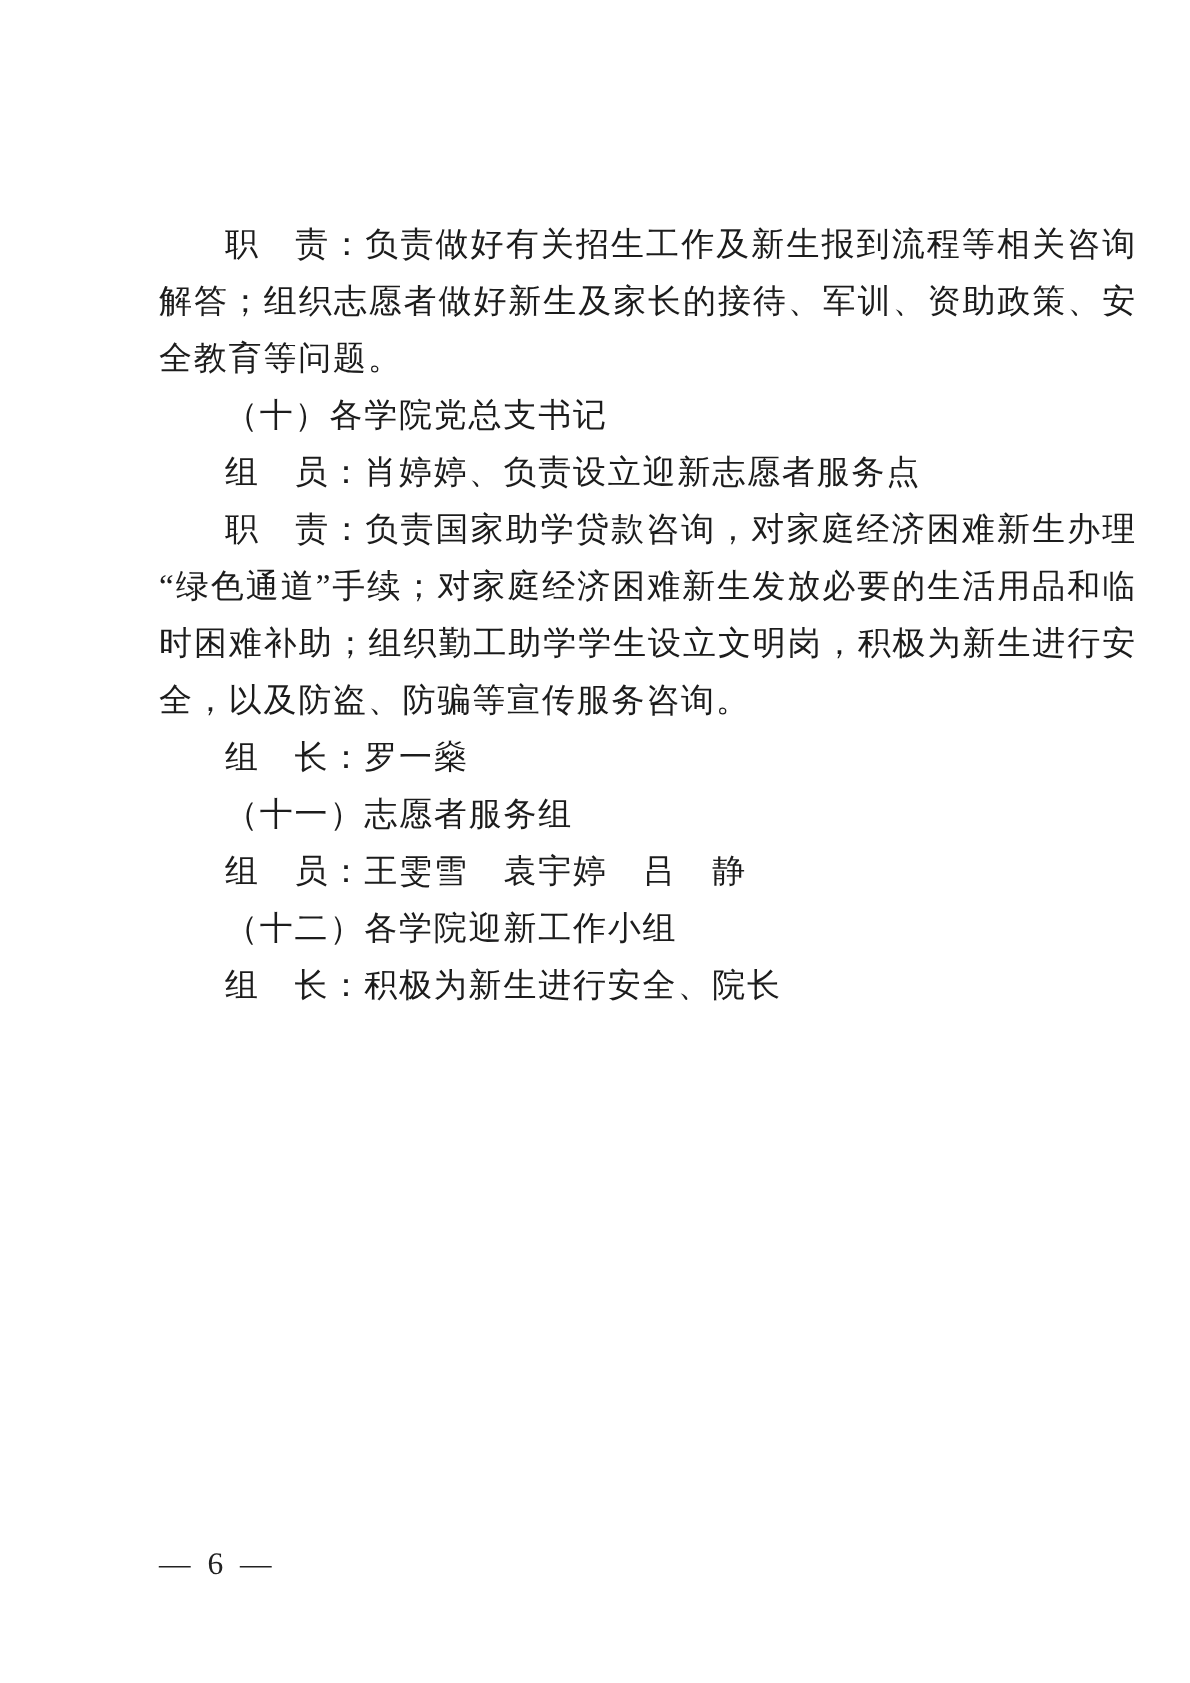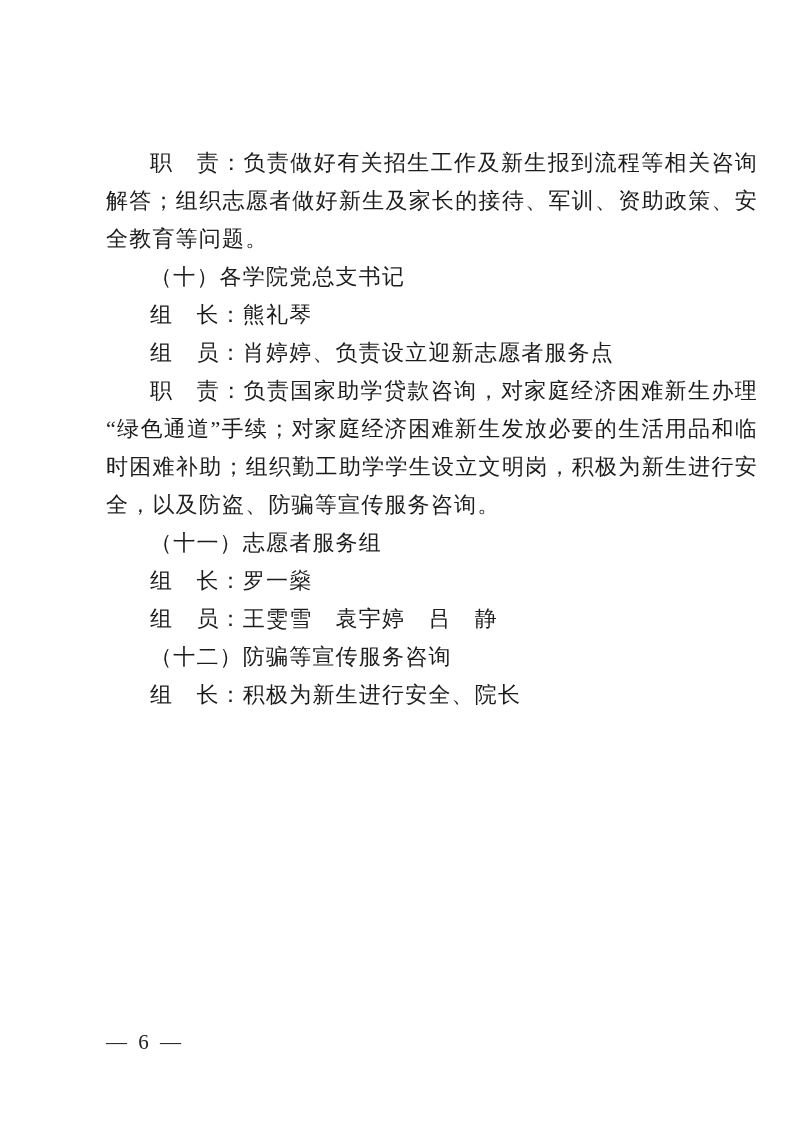--- a/index.html
+++ b/index.html
@@ -41,23 +41,22 @@
     color: #222222;
   }
 </style>
 </head>
 <body>
 
 <div class="page">
   <div class="content">
     <p>职　责：负责做好有关招生工作及新生报到流程等相关咨询解答；组织志愿者做好新生及家长的接待、军训、资助政策、安全教育等问题。</p>
     <p>（十）各学院党总支书记</p>
-    <p>组　长：熊礼琴</p>
     <p>组　员：肖婷婷、负责设立迎新志愿者服务点</p>
     <p>职　责：负责国家助学贷款咨询，对家庭经济困难新生办理“绿色通道”手续；对家庭经济困难新生发放必要的生活用品和临时困难补助；组织勤工助学学生设立文明岗，积极为新生进行安全，以及防盗、防骗等宣传服务咨询。</p>
+    <p>组　长：罗一燊</p>
     <p>（十一）志愿者服务组</p>
-    <p>组　长：罗一燊</p>
     <p>组　员：王雯雪　袁宇婷　吕　静</p>
-    <p>（十二）防骗等宣传服务咨询</p>
+    <p>（十二）各学院迎新工作小组</p>
     <p>组　长：积极为新生进行安全、院长</p>
   </div>
   <div class="page-footer">— 6 —</div>
 </div>
 
 </body></html>

